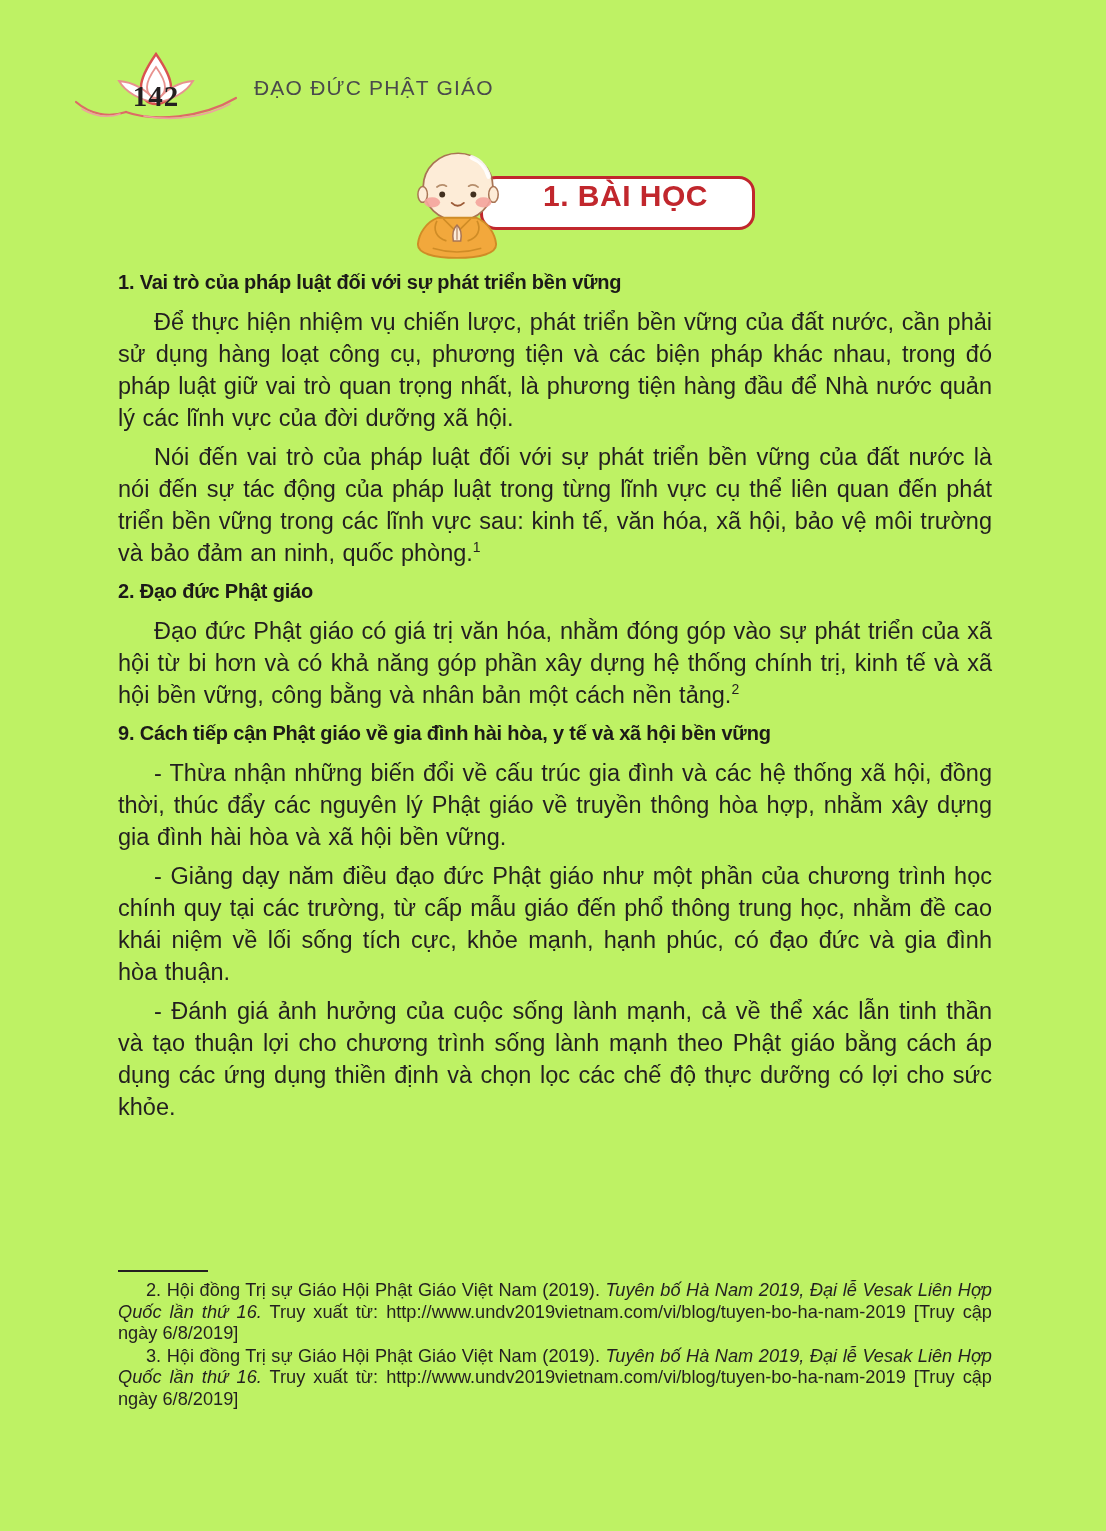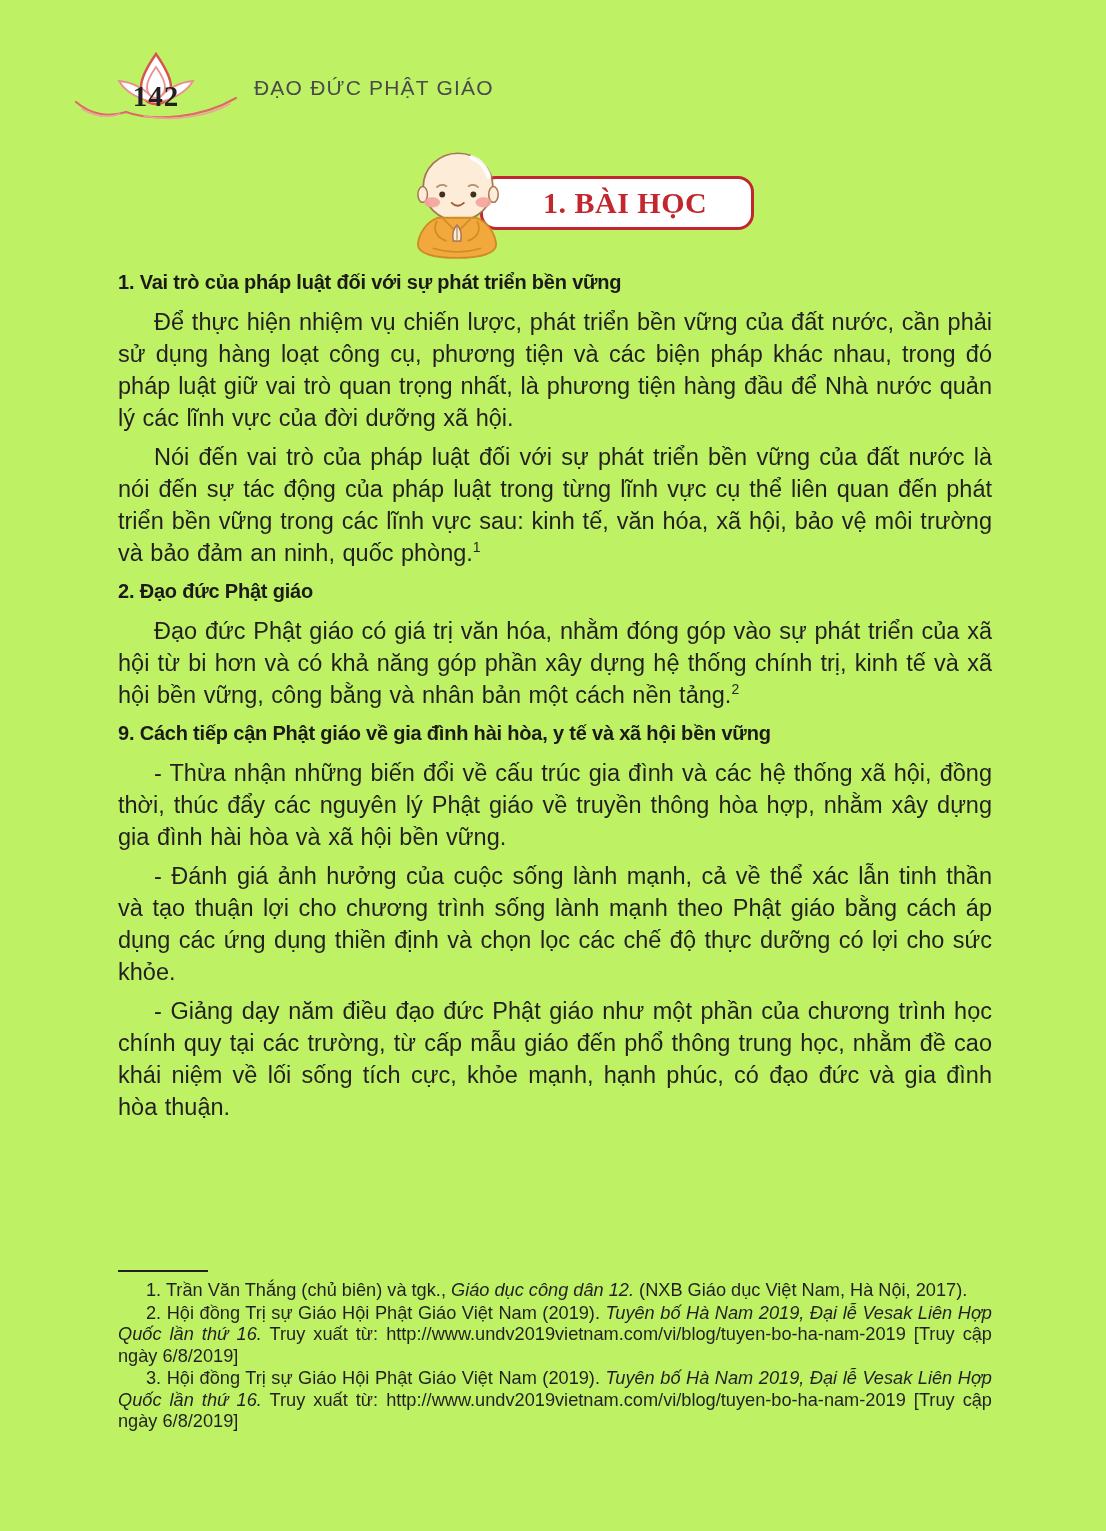--- a/index.html
+++ b/index.html
@@ -34,23 +34,22 @@
   .badge-row {
     position: absolute; top: 149px; left: 404px;
     display: flex; align-items: flex-start;
   }
   .monk { position: relative; z-index: 2; width: 106px; height: 112px; }
   .badge-pill {
     margin-left: -30px; margin-top: 27px;
     height: 54px;
     border: 3.5px solid #c1272d; border-radius: 16px;
     background: #ffffff;
-    display: flex; align-items: center;
+    display: flex; align-items: flex-start;
     padding: 0 44px 0 60px;
-    font-family: Liberation Serif, serif;
   }
   .badge-pill span {
     font-size: 30px; font-weight: bold; color: #c1272d; letter-spacing: 0.5px;
     white-space: nowrap;
   }
 
   
   .content {
     position: absolute; left: 118px; right: 114px; top: 262px;
     color: #231f20;
@@ -153,25 +152,24 @@
 
     <h2 class="first">1. Vai trò của pháp luật đối với sự phát triển bền vững</h2>
     <p><span>Để thực hiện nhiệm vụ chiến lược, phát triển bền vững của đất nước, cần phải sử dụng hàng loạt công cụ, phương tiện và các biện pháp khác nhau, trong đó pháp luật giữ vai trò quan trọng nhất, là phương tiện hàng đầu để Nhà nước quản lý các lĩnh vực của đời dưỡng xã hội.</span></p>
     <p><span>Nói đến vai trò của pháp luật đối với sự phát triển bền vững của đất nước là nói đến sự tác động của pháp luật trong từng lĩnh vực cụ thể liên quan đến phát triển bền vững trong các lĩnh vực sau: kinh tế, văn hóa, xã hội, bảo vệ môi trường và bảo đảm an ninh, quốc phòng.</span><sup>1</sup></p>
 
     <h2>2. Đạo đức Phật giáo</h2>
     <p><span>Đạo đức Phật giáo có giá trị văn hóa, nhằm đóng góp vào sự phát triển của xã hội từ bi hơn và có khả năng góp phần xây dựng hệ thống chính trị, kinh tế và xã hội bền vững, công bằng và nhân bản một cách nền tảng.</span><sup>2</sup></p>
 
     <h2>9. Cách tiếp cận Phật giáo về gia đình hài hòa, y tế và xã hội bền vững</h2>
     <p><span>- Thừa nhận những biến đổi về cấu trúc gia đình và các hệ thống xã hội, đồng thời, thúc đẩy các nguyên lý Phật giáo về truyền thông hòa hợp, nhằm xây dựng gia đình hài hòa và xã hội bền vững.</span></p>
+    <p><span>- Giảng dạy năm điều đạo đức Phật giáo như một phần của chương trình học chính quy tại các trường, từ cấp mẫu giáo đến phổ thông trung học, nhằm đề cao khái niệm về lối sống tích cực, khỏe mạnh, hạnh phúc, có đạo đức và gia đình hòa thuận.</span></p>
     <p><span>- Đánh giá ảnh hưởng của cuộc sống lành mạnh, cả về thể xác lẫn tinh thần và tạo thuận lợi cho chương trình sống lành mạnh theo Phật giáo bằng cách áp dụng các ứng dụng thiền định và chọn lọc các chế độ thực dưỡng có lợi cho sức khỏe.</span></p>
-    <p><span>- Giảng dạy năm điều đạo đức Phật giáo như một phần của chương trình học chính quy tại các trường, từ cấp mẫu giáo đến phổ thông trung học, nhằm đề cao khái niệm về lối sống tích cực, khỏe mạnh, hạnh phúc, có đạo đức và gia đình hòa thuận.</span></p>
 
   </main>
 
   <footer class="footnotes">
     <div class="fn-rule"></div>
-    <p><span>1. Trần Văn Thắng (chủ biên) và tgk., </span><i>Giáo dục công dân 12.</i><span> (NXB Giáo dục Việt Nam, Hà Nội, 2017).</span></p>
     <p><span>2. Hội đồng Trị sự Giáo Hội Phật Giáo Việt Nam (2019). </span><i>Tuyên bố Hà Nam 2019, Đại lễ Vesak Liên Hợp Quốc lần thứ 16.</i><span> Truy xuất từ: http://www.undv2019vietnam.com/vi/blog/tuyen-bo-ha-nam-2019 [Truy cập ngày 6/8/2019]</span></p>
     <p><span>3. Hội đồng Trị sự Giáo Hội Phật Giáo Việt Nam (2019). </span><i>Tuyên bố Hà Nam 2019, Đại lễ Vesak Liên Hợp Quốc lần thứ 16.</i><span> Truy xuất từ: http://www.undv2019vietnam.com/vi/blog/tuyen-bo-ha-nam-2019 [Truy cập ngày 6/8/2019]</span></p>
   </footer>
 
 </div>
 
 </body></html>

